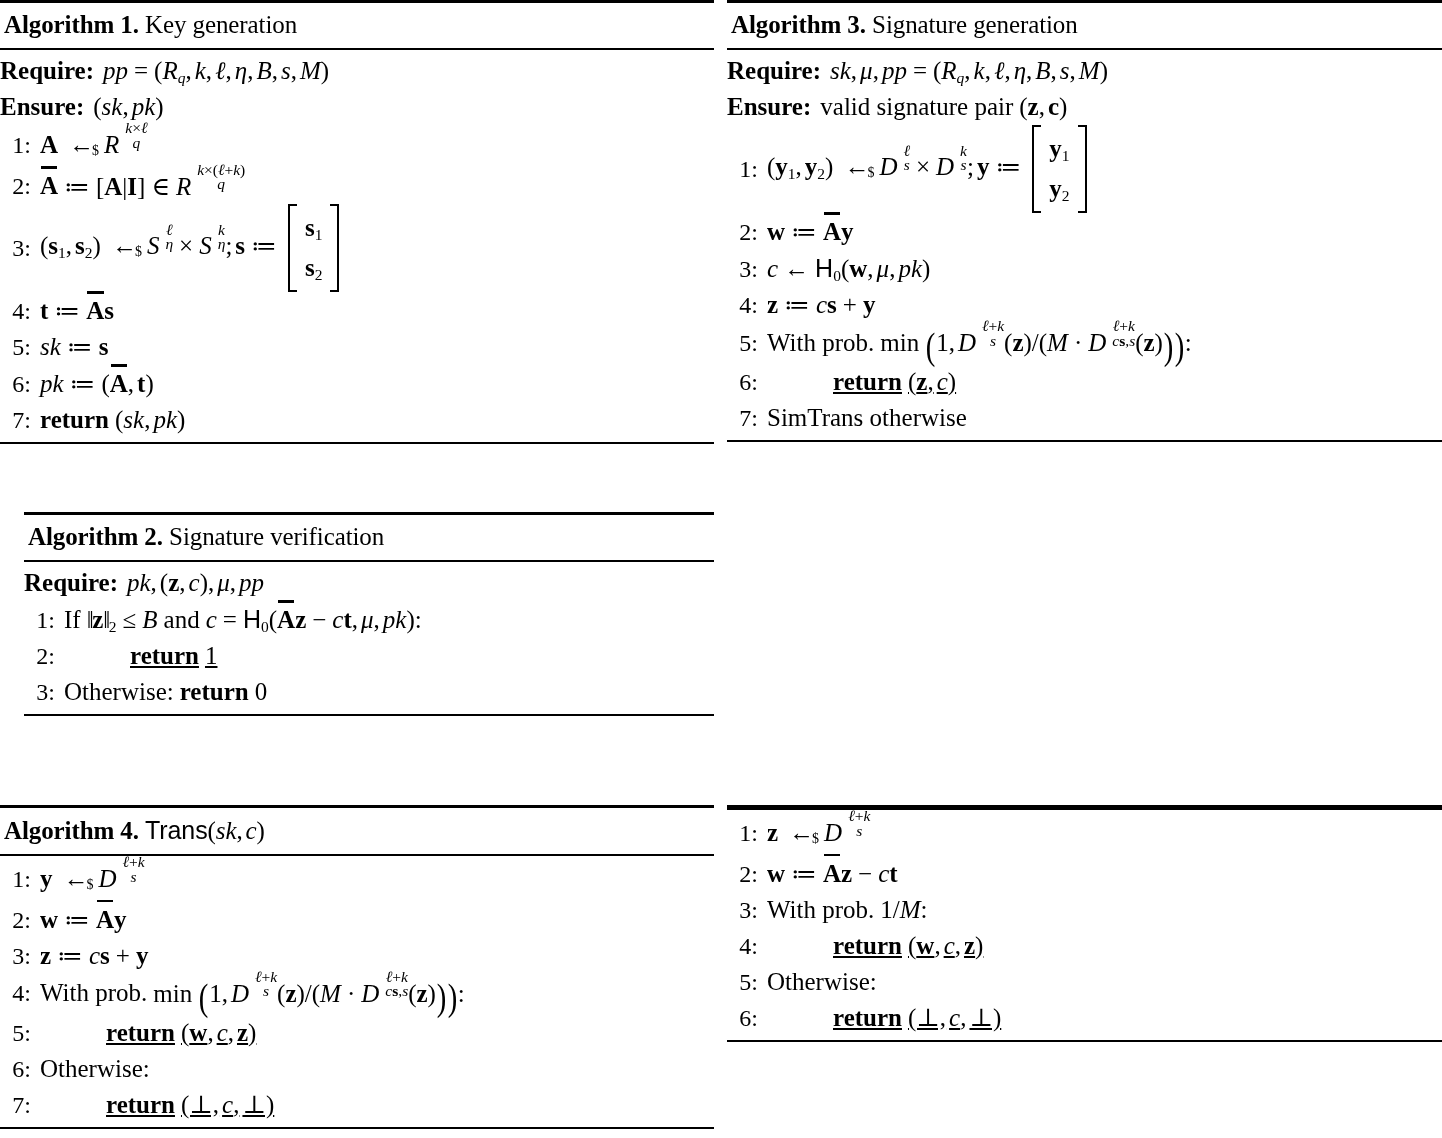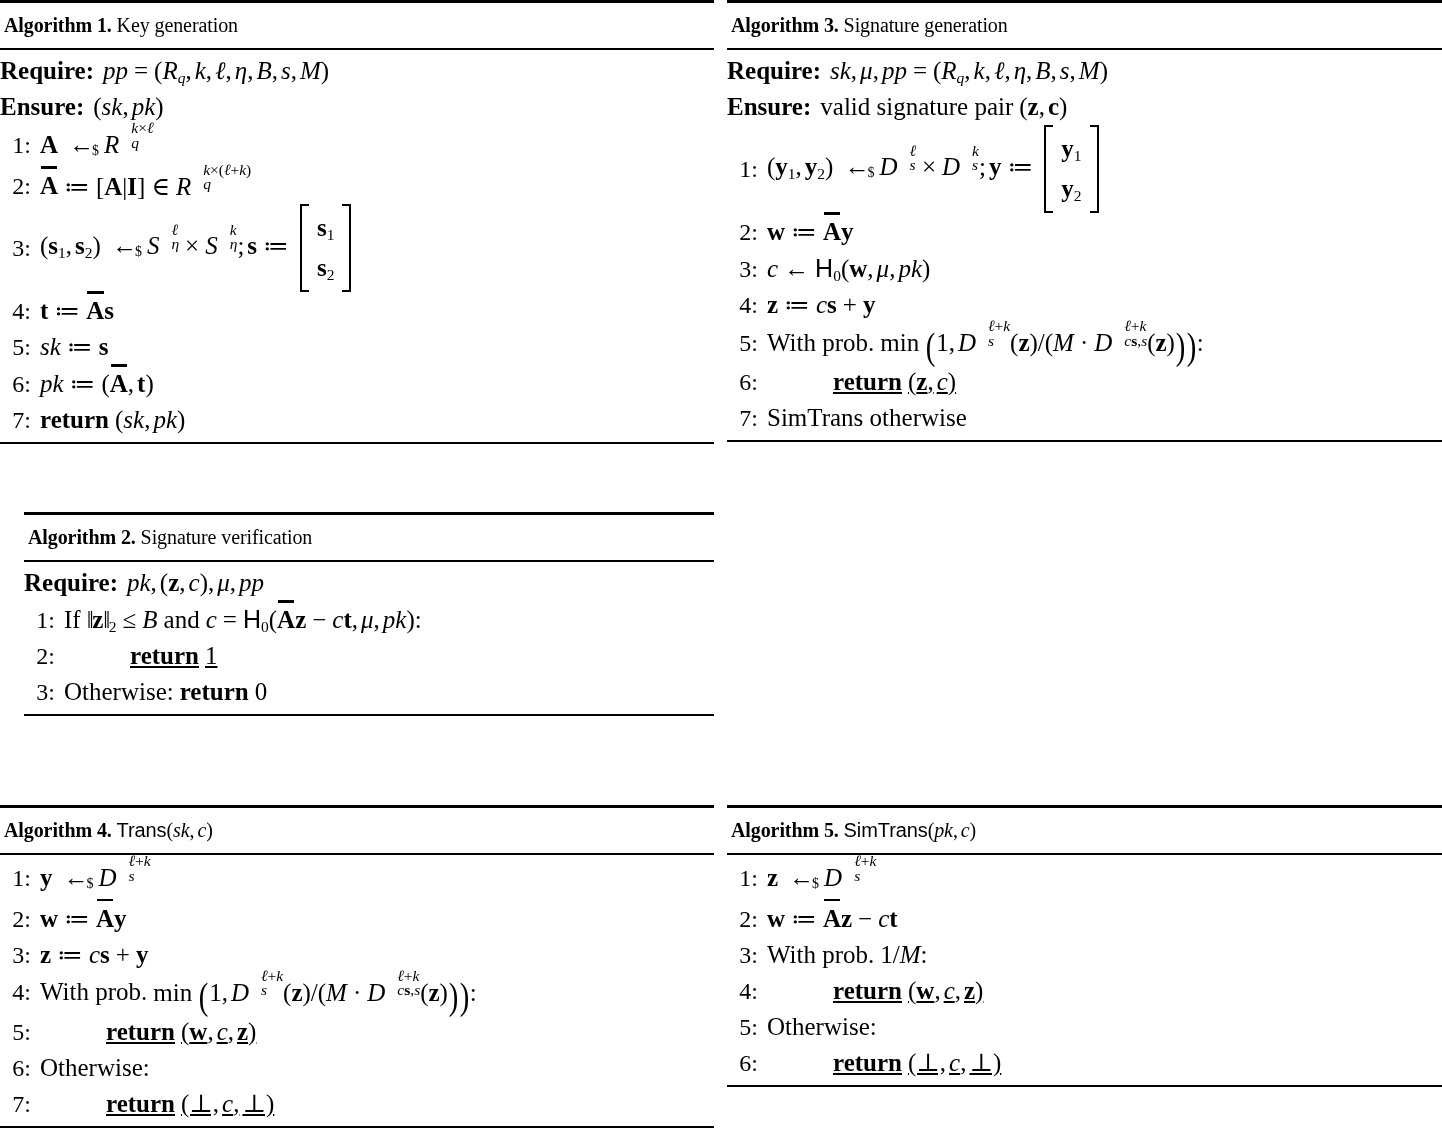--- a/index.html
+++ b/index.html
@@ -23,21 +23,21 @@
     position: absolute;
     box-sizing: border-box;
   }
   .algo.col-left  { left: 0px;   width: 714px; }
   .algo.col-right { left: 727px; width: 715px; }
 
   .rule-thick { border-top: 3.5px solid #000; height: 0; }
   .rule-thin  { border-top: 2.2px solid #000; height: 0; }
 
   .algo-title {
-    font-size: 20px;
+    font-size: 25px;
     line-height: 40px;
     padding: 2px 0 3px 4px;
     white-space: nowrap;
     letter-spacing: -0.1px;
   }
   .algo-title .kw {
     font-weight: bold;
   }
   .algo-title .rest { font-weight: normal; }
 
@@ -84,24 +84,24 @@
     position: relative;
   }
   sub.sb { bottom: -0.28em; vertical-align: baseline; }
 
   
   .subsup {
     display: inline-block;
     vertical-align: baseline;
     font-size: 0.62em;
     line-height: 1.02;
-    text-align: left;
+    text-align: center;
     position: relative;
     top: -0.30em;
-    margin-left: 12px;
+    margin-left: 6px;
   }
   .subsup > span { display: block; white-space: nowrap; }
   .subsup > .lo { margin-top: -0.08em; }
 
   
   .sp-thin  { display: inline-block; width: 3px; }
   .sp-med   { display: inline-block; width: 6px; }
   .sp-wide  { display: inline-block; width: 11px; }
 
   
@@ -378,25 +378,20 @@
         <span class="num">7:</span>
         <span class="body"><b>return</b><span class="sp-med"></span>(⊥,<span class="sp-thin"></span><span class="mi">c</span>,<span class="sp-thin"></span>⊥)</span>
       </div>
 
     </div>
     <div class="rule-thin"></div>
   </div>
 
   <div class="algo col-right" style="top:805px;">
     <div class="rule-thick"></div>
-    <div class="algo-title">
-      <span class="kw">Algorithm</span>
-      <span class="kw">5.</span>
-      <span class="bsf">SimTrans</span><span>(<span class="mi">pk</span>,<span class="sp-thin"></span><span class="mi">c</span>)</span>
-    </div>
     <div class="rule-thin"></div>
     <div class="algo-body">
 
       <div class="ln">
         <span class="num">1:</span>
         <span class="body"><span class="mb">z</span><span class="sp-wide"></span><span class="rsample">←<span class="dollar">$</span></span><span class="sp-thin"></span><span class="mi">D</span><span class="subsup"><span class="hi"><span class="mi">ℓ</span>+<span class="mi">k</span></span><span class="lo"><span class="mi">s</span></span></span></span>
       </div>
 
       <div class="ln">
         <span class="num">2:</span>

